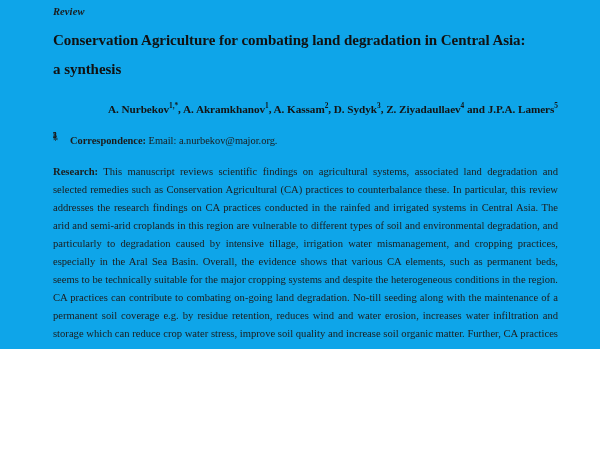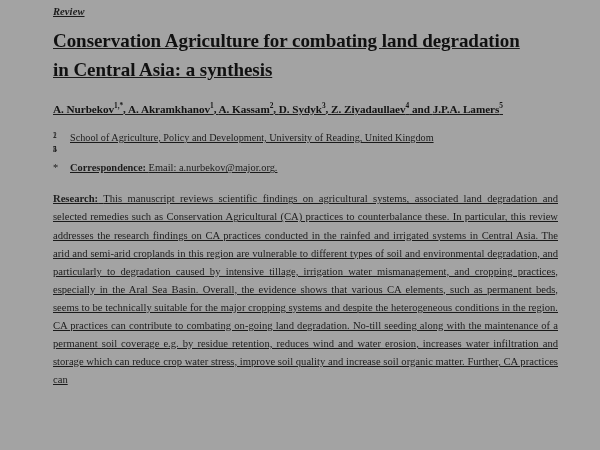--- a/index.html
+++ b/index.html
@@ -11,59 +11,59 @@
     width: 600px;
     height: 450px;
     overflow: hidden;
     font-family: "Liberation Serif", "DejaVu Serif", serif;
     color: #1a1a1a;
     -webkit-font-smoothing: antialiased;
   }
   .page {
     position: relative;
     width: 600px;
-    height: 450px;
-    background: #a3a3a3;
+    height: 349px;
+    background: #0ea5e9;
     box-sizing: border-box;
     padding: 0 42px 0 53px;
     overflow: hidden;
-    text-decoration: underline;
   }
 
   
   .doc-type {
     font-style: italic;
     font-weight: bold;
     font-size: 10.5px;
     letter-spacing: 0.1px;
     margin: 0;
     padding-top: 5px;
     line-height: 14px;
     color: #1b1b1b;
   }
 
   
   .title {
-    font-size: 19px;
+    font-size: 15px;
     font-weight: bold;
     line-height: 29px;
     margin: 7px 0 0 0;
     letter-spacing: -0.05px;
     color: #111111;
     max-width: 480px;
   }
 
   
   .authors {
     font-size: 11.2px;
     font-weight: bold;
     line-height: 15px;
     margin: 18px 0 0 0;
     letter-spacing: -0.05px;
     color: #141414;
+    text-align: right;
   }
   .authors sup {
     font-size: 7.4px;
     vertical-align: super;
     line-height: 0;
     font-weight: bold;
   }
 
   
   .affiliations {
@@ -127,21 +127,21 @@
 <div class="page">
 
   <div class="doc-type">Review</div>
 
   <h1 class="title">Conservation Agriculture for combating land degradation in Central Asia: a synthesis</h1>
 
   <div class="authors"><span>A. Nurbekov</span><sup>1,*</sup>, <span>A. Akramkhanov</span><sup>1</sup>, <span>A. Kassam</span><sup>2</sup>, <span>D. Sydyk</span><sup>3</sup>, <span>Z. Ziyadaullaev</span><sup>4</sup> and <span>J.P.A. Lamers</span><sup>5</sup></div>
 
   <ul class="affiliations">
       <li class="affil"><span class="marker">1</span></li>
-      <li class="affil"><span class="marker">2</span><span>School of Agriculture, Policy and Development, University of Reading, United Kingdom</span></li>
+      <li class="affil"><span class="marker">2</span></li>
       <li class="affil"><span class="marker">3</span></li>
       <li class="affil"><span class="marker">4</span></li>
       <li class="affil"><span class="marker">5</span></li>
     </ul>
 
   <div class="correspondence">
     <span class="star">*</span>
     <span class="label">Correspondence:</span>
     <span>Email: a.nurbekov@major.org.</span>
   </div>

